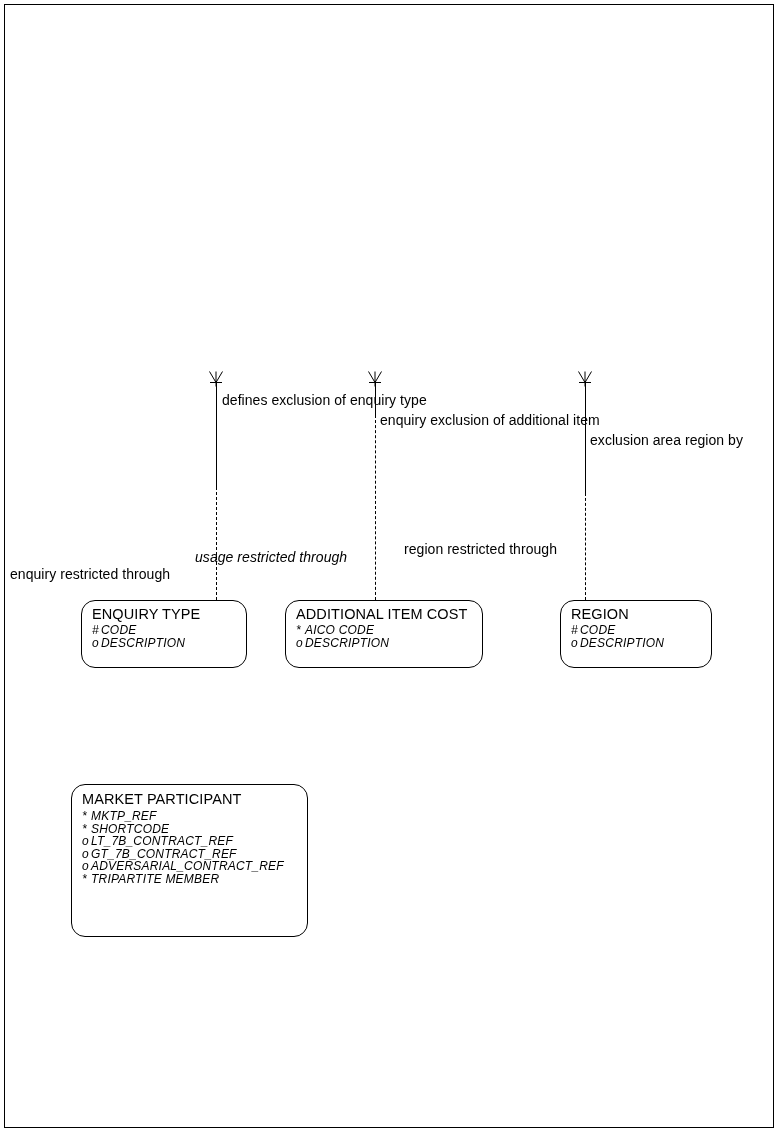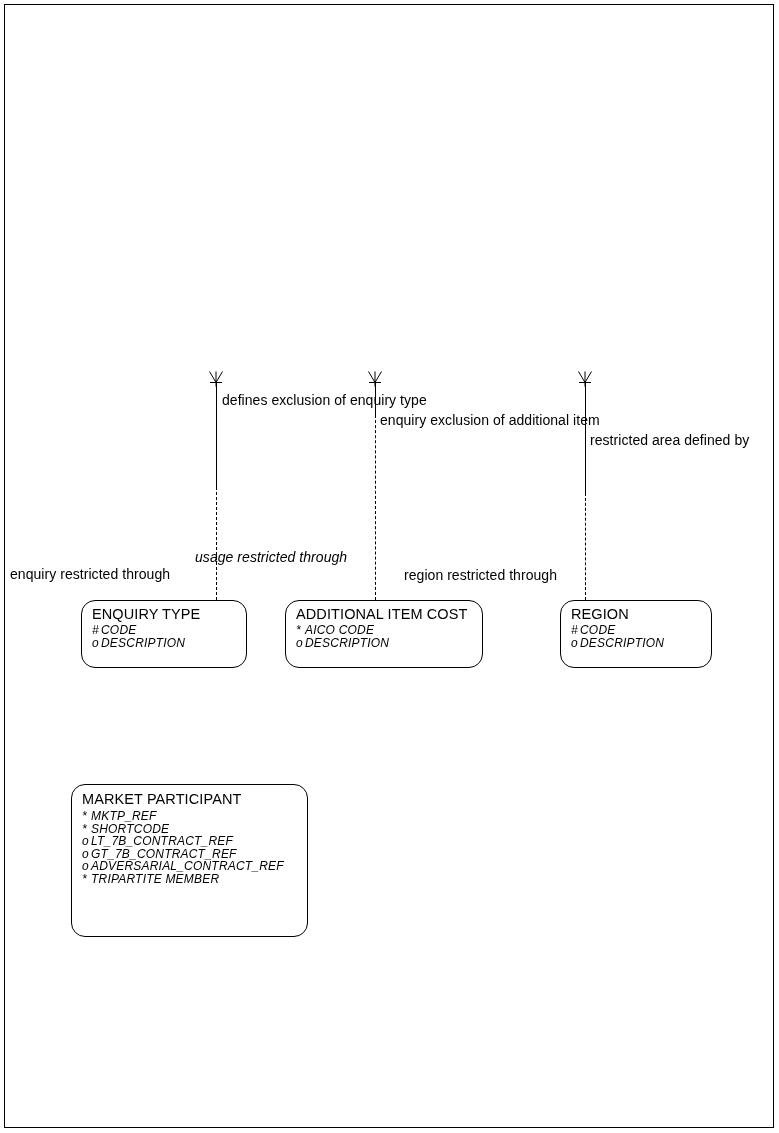--- a/index.html
+++ b/index.html
@@ -142,27 +142,27 @@
   <div class="conn" style="left:375px; top:381px; height:34px;"></div>
   <div class="conn dashed" style="left:375px; top:415px; height:185px;"></div>
 
   <div class="conn" style="left:585px; top:381px; height:112px;"></div>
   <div class="conn dashed" style="left:585px; top:493px; height:107px;"></div>
 
   <div class="rel-label" style="left:222px; top:393px;">defines exclusion of enquiry type</div>
 
   <div class="rel-label" style="left:380px; top:413px;">enquiry exclusion of additional item</div>
 
-  <div class="rel-label" style="left:590px; top:433px;">restricted area defined by</div>
+  <div class="rel-label" style="left:590px; top:433px;">exclusion area region by</div>
 
   <div class="rel-label" style="left:10px; top:567px;">enquiry restricted through</div>
 
   <div class="rel-label" style="left:195px; top:550px;font-style:italic;">usage restricted through</div>
 
-  <div class="rel-label" style="left:404px; top:568px;text-align:right;">region restricted through</div>
+  <div class="rel-label" style="left:404px; top:542px;text-align:right;">region restricted through</div>
 
   <div class="entity" id="ent-enquiry-type">
     <div class="entity-title">ENQUIRY TYPE</div>
     <div class="attr-list">
       <div class="attr">
         <span class="marker">#</span><span>CODE</span>
       </div>
       <div class="attr">
         <span class="marker">o</span><span>DESCRIPTION</span>
       </div>

